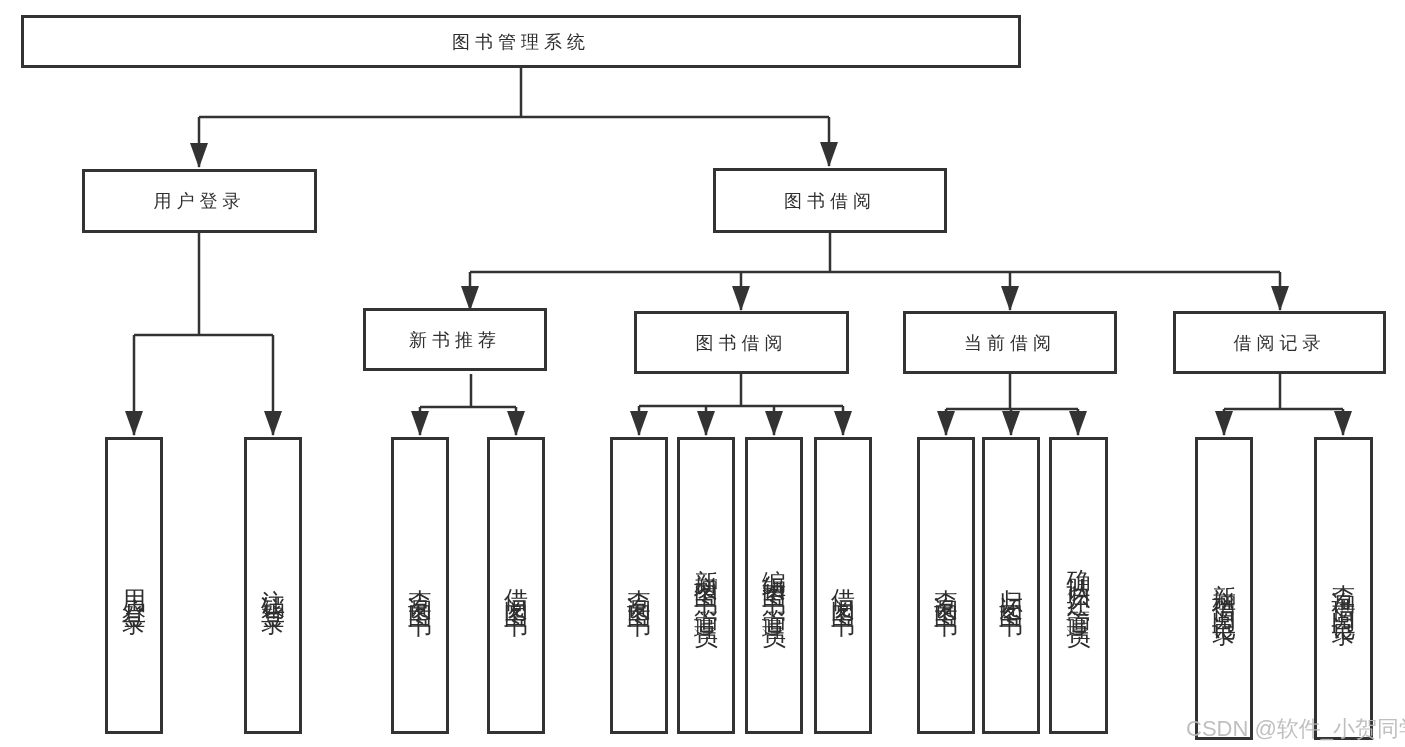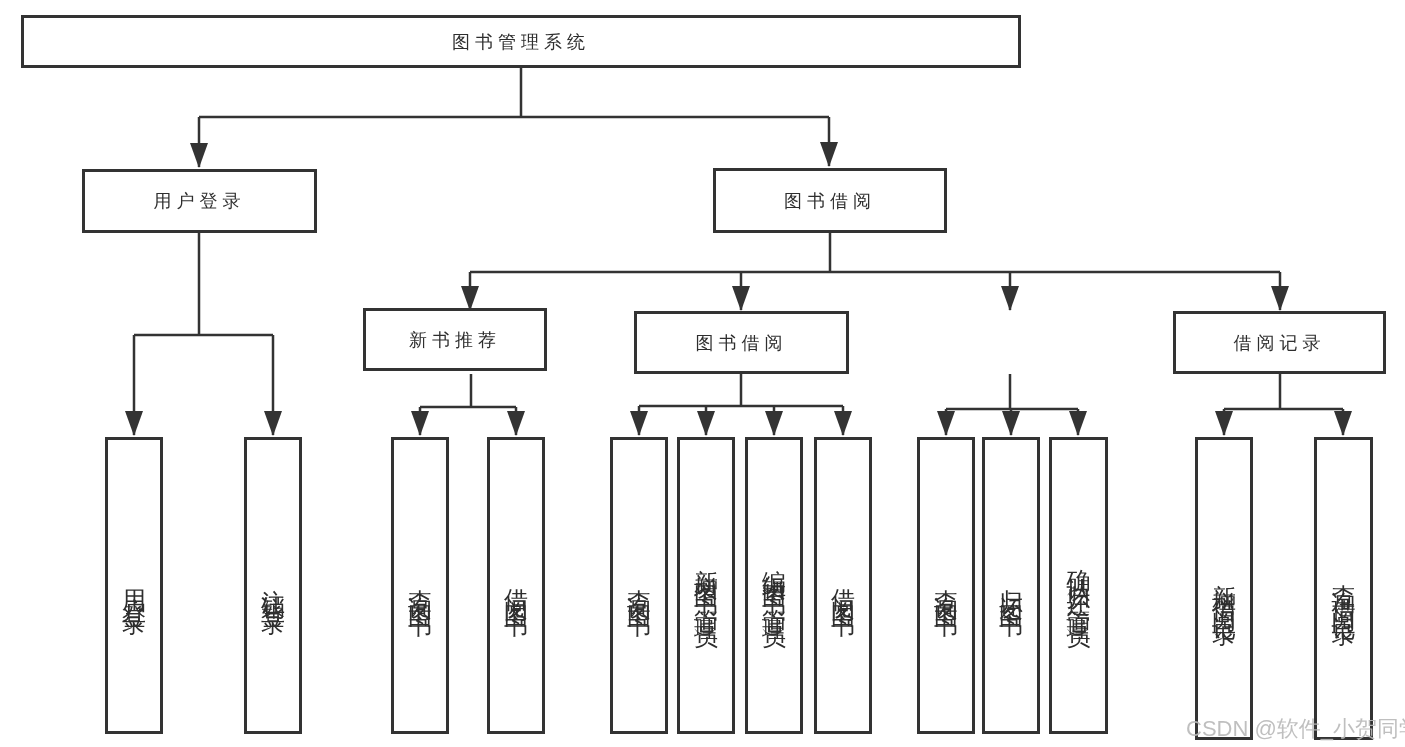--- a/index.html
+++ b/index.html
@@ -95,20 +95,21 @@
     </g>
   </svg>
 
   <div class="node h" style="left:21px;top:15px;width:1000px;height:53px">图书管理系统</div>
 
   <div class="node h" style="left:82px;top:169px;width:235px;height:64px">用户登录</div>
   <div class="node h" style="left:713px;top:168px;width:234px;height:65px">图书借阅</div>
 
   <div class="node h" style="left:363px;top:308px;width:184px;height:63px">新书推荐</div>
   <div class="node h" style="left:634px;top:311px;width:215px;height:63px">图书借阅</div>
+  <div class="node h" style="left:903px;top:311px;width:214px;height:63px">当前借阅</div>
   <div class="node h" style="left:1173px;top:311px;width:213px;height:63px">借阅记录</div>
 
   <div class="node v" style="left:105px;top:437px;width:58px;height:297px">用户登录</div>
   <div class="node v" style="left:244px;top:437px;width:58px;height:297px">注销登录</div>
 
   <div class="node v" style="left:391px;top:437px;width:58px;height:297px">查询图书</div>
   <div class="node v" style="left:487px;top:437px;width:58px;height:297px">借阅图书</div>
 
   <div class="node v" style="left:610px;top:437px;width:58px;height:297px">查询图书</div>
   <div class="node v" style="left:677px;top:437px;width:58px;height:297px">新增图书（管理员）</div>

